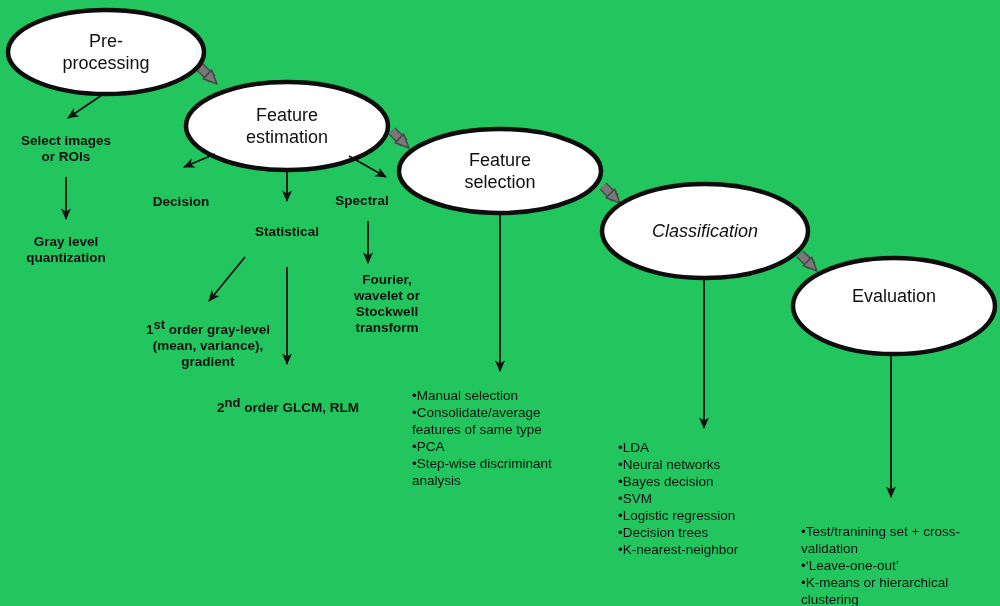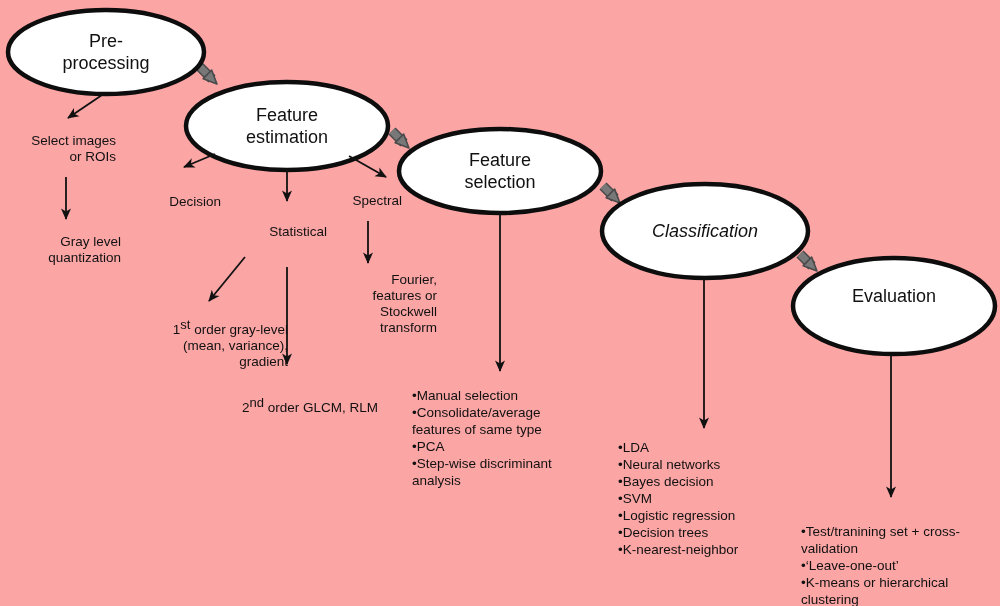--- a/index.html
+++ b/index.html
@@ -1,22 +1,22 @@
 <!DOCTYPE html>
 <html><head>
 <meta charset="utf-8">
 <style>
   html,body{margin:0;padding:0;background:#fff;}
-  .canvas{position:relative;width:1000px;height:606px;background:#fca5a5;overflow:hidden;
+  .canvas{position:relative;width:1000px;height:606px;background:#22c55e;overflow:hidden;
           font-family:"Liberation Sans",sans-serif;color:#111111;}
   .canvas svg{position:absolute;left:0;top:0;}
   .stage-label{position:absolute;display:flex;align-items:center;justify-content:center;
                text-align:center;font-size:18px;line-height:22px;white-space:pre-line;color:#111;}
   .lbl{position:absolute;font-size:13.5px;line-height:16px;white-space:pre-line;
-       text-align:right;color:#111;}
+       text-align:center;color:#111;font-weight:bold;}
   .blist{position:absolute;font-size:13.5px;line-height:17px;color:#111;text-align:left;margin-top:8px;}
   .blist .li::before{content:"\2022";}
   sup{font-size:13px;line-height:0;}
 </style>
 </head>
 <body>
 
 <div class="canvas">
 
   <svg width="1000" height="606" viewBox="0 0 1000 606">
@@ -78,21 +78,21 @@
 quantization</div>
 
   <div class="lbl" style="left:141px;top:194px;width:80px;">Decision</div>
   <div class="lbl" style="left:247px;top:224px;width:80px;">Statistical</div>
   <div class="lbl" style="left:322px;top:193px;width:80px;">Spectral</div>
   <div class="lbl" style="left:128px;top:322px;width:160px;"><span>1</span><sup>st</sup><span> order gray-level
 (mean, variance),
 gradient</span></div>
   <div class="lbl" style="left:198px;top:400px;width:180px;"><span>2</span><sup>nd</sup><span> order GLCM, RLM</span></div>
   <div class="lbl" style="left:337px;top:272px;width:100px;">Fourier,
-features or
+wavelet or
 Stockwell
 transform</div>
 
   <div class="blist" style="left:412px;top:379px;width:162px;">
       <div class="li">Manual selection</div>
       <div class="li">Consolidate/average features of same type</div>
       <div class="li">PCA</div>
       <div class="li">Step-wise discriminant analysis</div>
     </div>
   <div class="blist" style="left:618px;top:431px;width:170px;">

